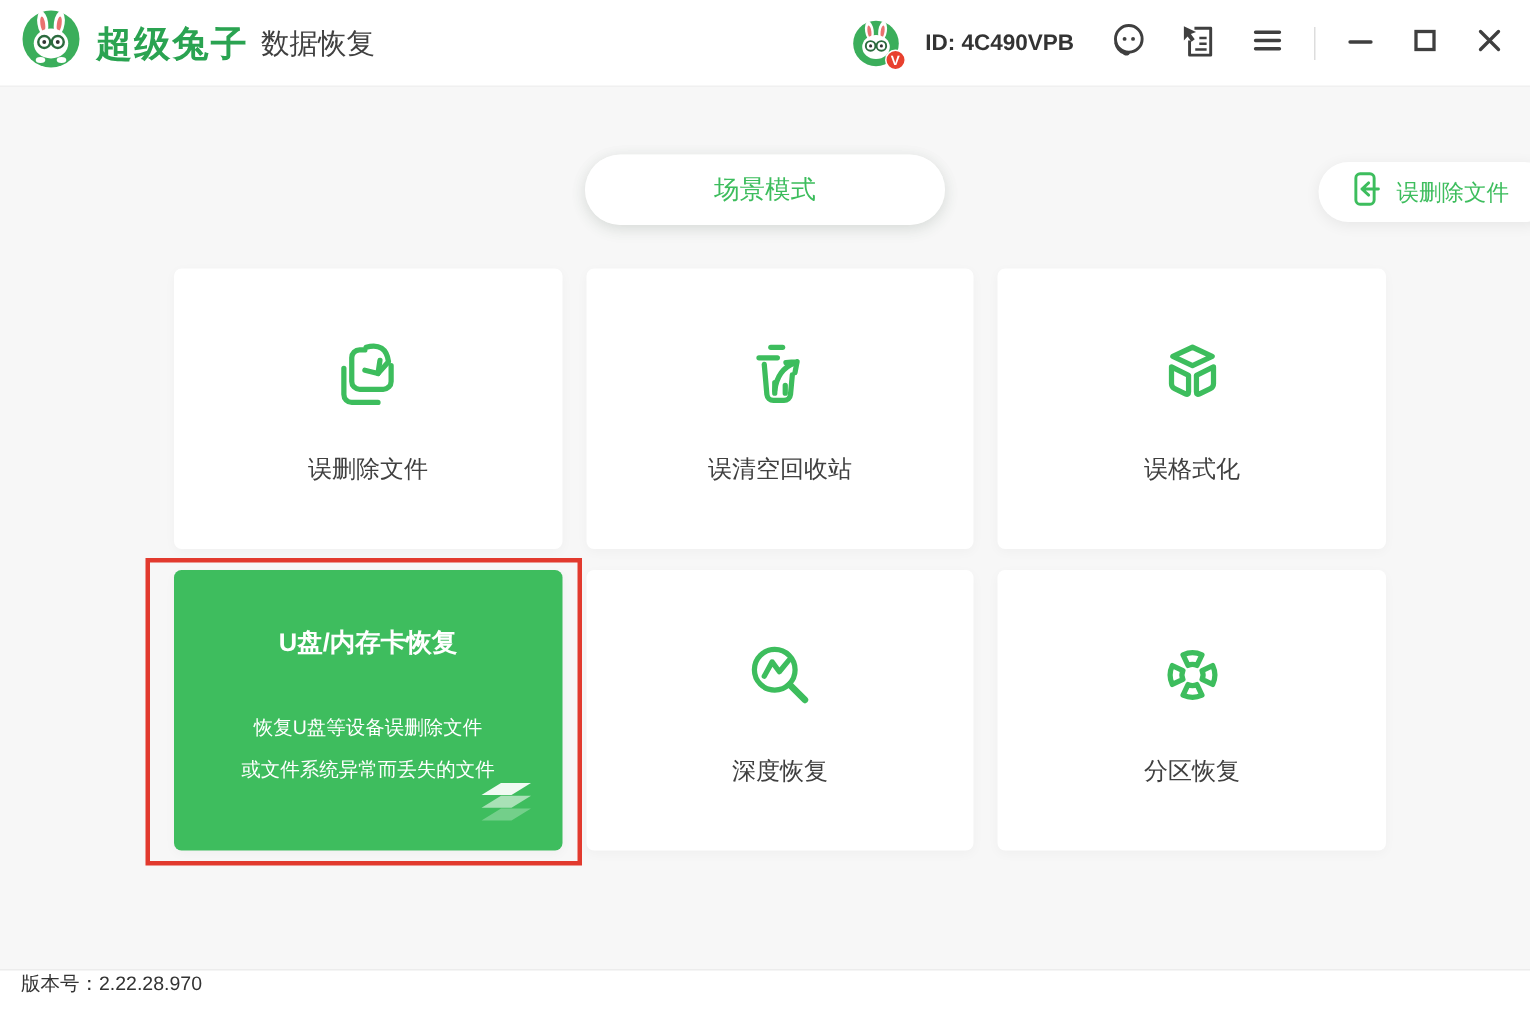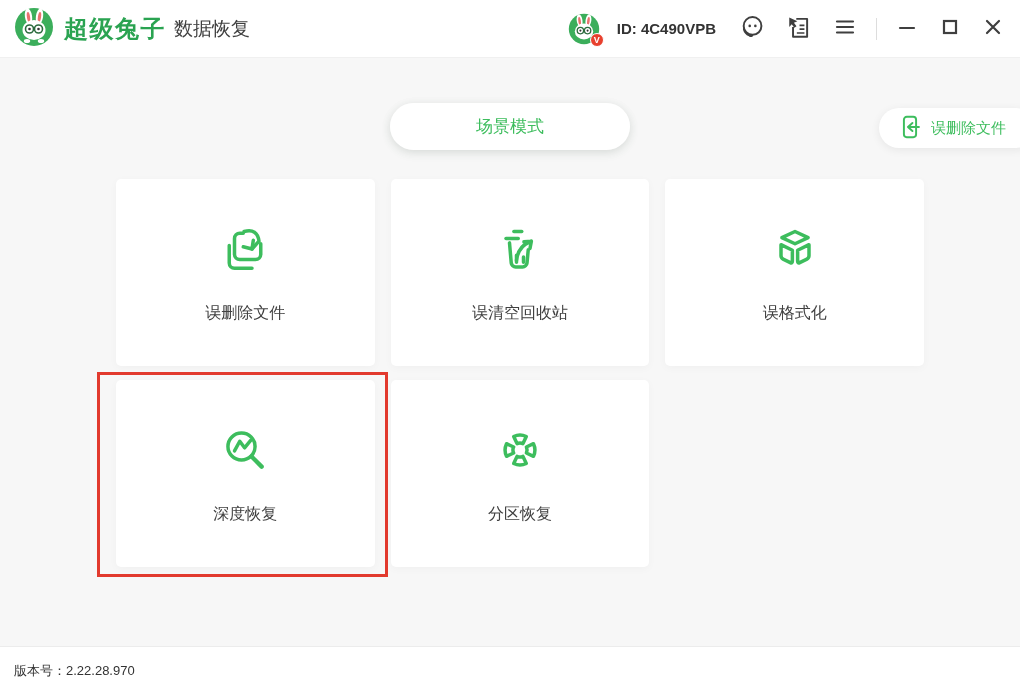--- a/index.html
+++ b/index.html
@@ -45,21 +45,21 @@
   .card.green { background:#3ebd5e; position:relative; justify-content:flex-start; padding-top:37px; }
   .green-title { font-size:17px; font-weight:bold; color:#fff; }
   .green-desc { margin-top:31px; text-align:center; font-size:13px; line-height:28px; color:#fff; }
   .stack-icon { position:absolute; right:16px; bottom:11px; }
 
   .annotation { position:absolute; left:97px; top:314px; width:291px; height:205px;
     border:3px solid #e23a2e; pointer-events:none; }
 
   
   .footer { position:absolute; left:0; right:0; bottom:0; height:34px; background:#fff;
-    border-top:1px solid #ececec; display:flex; align-items:flex-end; padding-left:14px;
+    border-top:1px solid #ececec; display:flex; align-items:flex-start; padding-left:14px;
     font-size:13px; color:#333; }
 </style>
 </head>
 <body>
 
 <div class="window">
 
   <div class="titlebar">
     <div class="brand">
       <span>
@@ -205,20 +205,34 @@
         <span class="card-icon">
           <svg width="56" height="56" viewBox="0 0 64 64" fill="none" stroke="#3dbd5d" stroke-width="4" stroke-linecap="round" stroke-linejoin="round">
             <path d="M32 12 l15 7 -15 7 -15 -7 Z"></path>
             <path d="M16 27 l13 6.4 V46 q0 2.7 -2.4 1.5 l-8.2 -4 Q16 42.3 16 39.8 Z"></path>
             <path d="M48 27 l-13 6.4 V46 q0 2.7 2.4 1.5 l8.2 -4 Q48 42.3 48 39.8 Z"></path>
           </svg>
         </span>
         <span class="card-label">误格式化</span>
       </div>
 
+      <div class="card green">
+        <span class="green-title">U盘/内存卡恢复</span>
+        <div class="green-desc">
+          <div>恢复U盘等设备误删除文件</div>
+          <div>或文件系统异常而丢失的文件</div>
+        </div>
+        <span class="stack-icon">
+          <svg width="42" height="30" viewBox="0 0 42 30">
+            <polygon points="17,1 37,1 24,9 4,9" fill="rgba(255,255,255,0.92)"></polygon>
+            <polygon points="17,9.5 37,9.5 24,17.5 4,17.5" fill="rgba(255,255,255,0.55)"></polygon>
+            <polygon points="17,18 37,18 24,26 4,26" fill="rgba(255,255,255,0.28)"></polygon>
+          </svg>
+        </span>
+      </div>
 
       <div class="card">
         <span class="card-icon">
           <svg width="56" height="56" viewBox="0 0 64 64" fill="none" stroke="#3dbd5d" stroke-width="4" stroke-linecap="round" stroke-linejoin="round">
             <circle cx="28" cy="28" r="15.5"></circle>
             <path d="M39.5 39.5 L51 51" stroke-width="5"></path>
             <polyline points="20,33 26,22 31.5,29.5 38.5,21"></polyline>
           </svg>
         </span>
         <span class="card-label">深度恢复</span>

